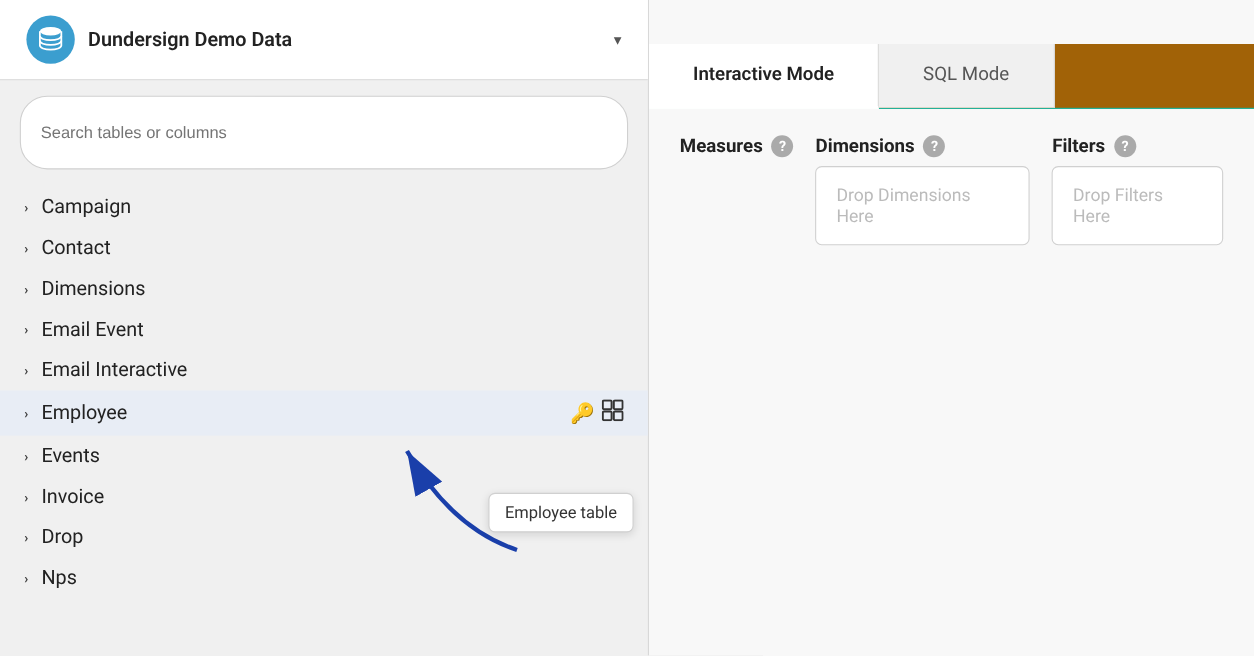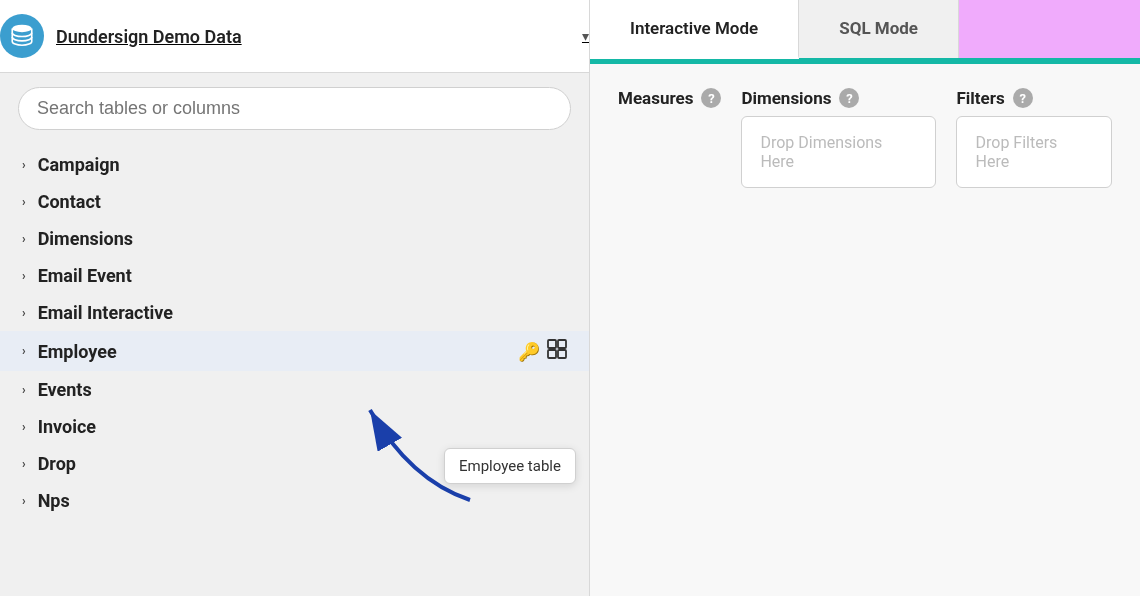--- a/index.html
+++ b/index.html
@@ -17,26 +17,25 @@
       width: 590px;
       background: #f0f0f0;
       display: flex;
       flex-direction: column;
       border-right: 1px solid #d8d8d8;
       height: 596px;
     }
 
     .sidebar-header {
       background: #ffffff;
-      padding: 14px 0;
+      padding: 14px 24px;
       display: flex;
       align-items: center;
       gap: 12px;
       border-bottom: 1px solid #d8d8d8;
-      text-decoration: underline;
     }
 
     .db-icon {
       width: 44px;
       height: 44px;
       background: #3b9ecf;
       border-radius: 50%;
       display: flex;
       align-items: center;
       justify-content: center;
@@ -61,25 +60,25 @@
       font-size: 14px;
       cursor: pointer;
     }
 
     .search-container {
       padding: 14px 18px 10px;
     }
 
     .search-input {
       width: 100%;
-      padding: 10px 18px;
+      padding: 24px 18px;
       border-radius: 25px;
       border: 1px solid #d0d0d0;
       background: #ffffff;
-      font-size: 18px;
+      font-size: 15px;
       color: #aaa;
       outline: none;
     }
 
     .table-list {
       flex: 1;
       overflow-y: auto;
       padding: 6px 0;
     }
 
@@ -97,21 +96,21 @@
 
     .chevron {
       color: #444;
       font-size: 12px;
       margin-right: 12px;
       font-weight: bold;
     }
 
     .table-name {
       font-size: 18px;
-      font-weight: 700;
+      font-weight: 400;
       color: #222;
     }
 
     .table-icons {
       display: flex;
       align-items: center;
       gap: 6px;
       margin-left: auto;
     }
 
@@ -144,28 +143,29 @@
     .main-panel {
       flex: 1;
       background: #f8f8f8;
       display: flex;
       flex-direction: column;
       height: 596px;
     }
 
     .tabs-header {
       display: flex;
-      background: #f0abfc;
-      border-bottom: 6px solid #14b8a6;
+      background: #a16207;
+      border-bottom: 1px solid #14b8a6;
+      margin-top: 40px;
     }
 
     .tab {
       padding: 18px 40px;
       font-size: 17px;
-      font-weight: 700;
+      font-weight: 400;
       color: #444;
       cursor: pointer;
       border-right: 1px solid #d8d8d8;
       background: white;
     }
 
     .tab.active {
       background: white;
       color: #222;
       font-weight: 600;

